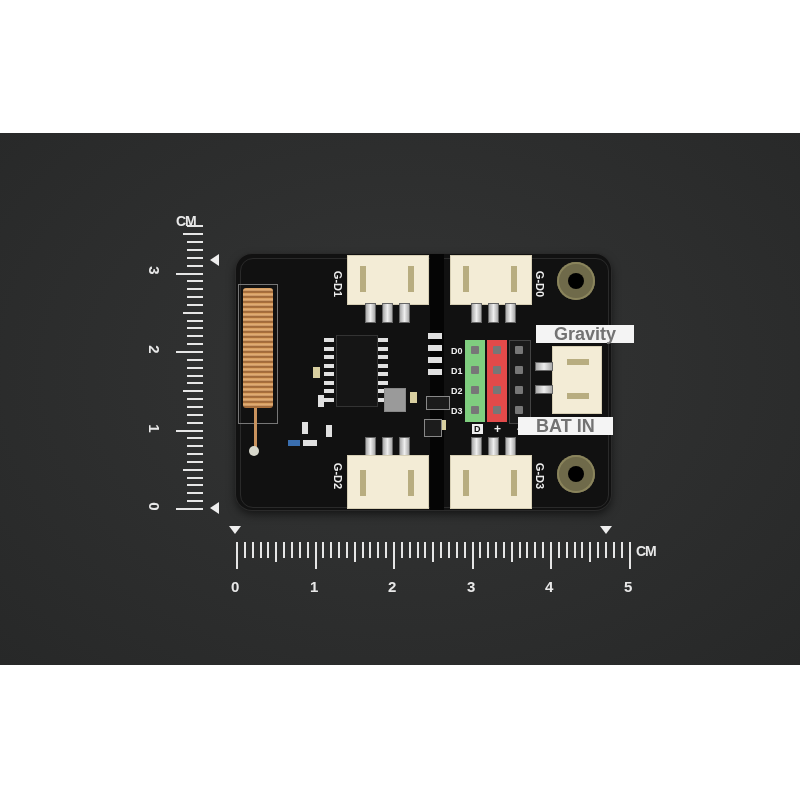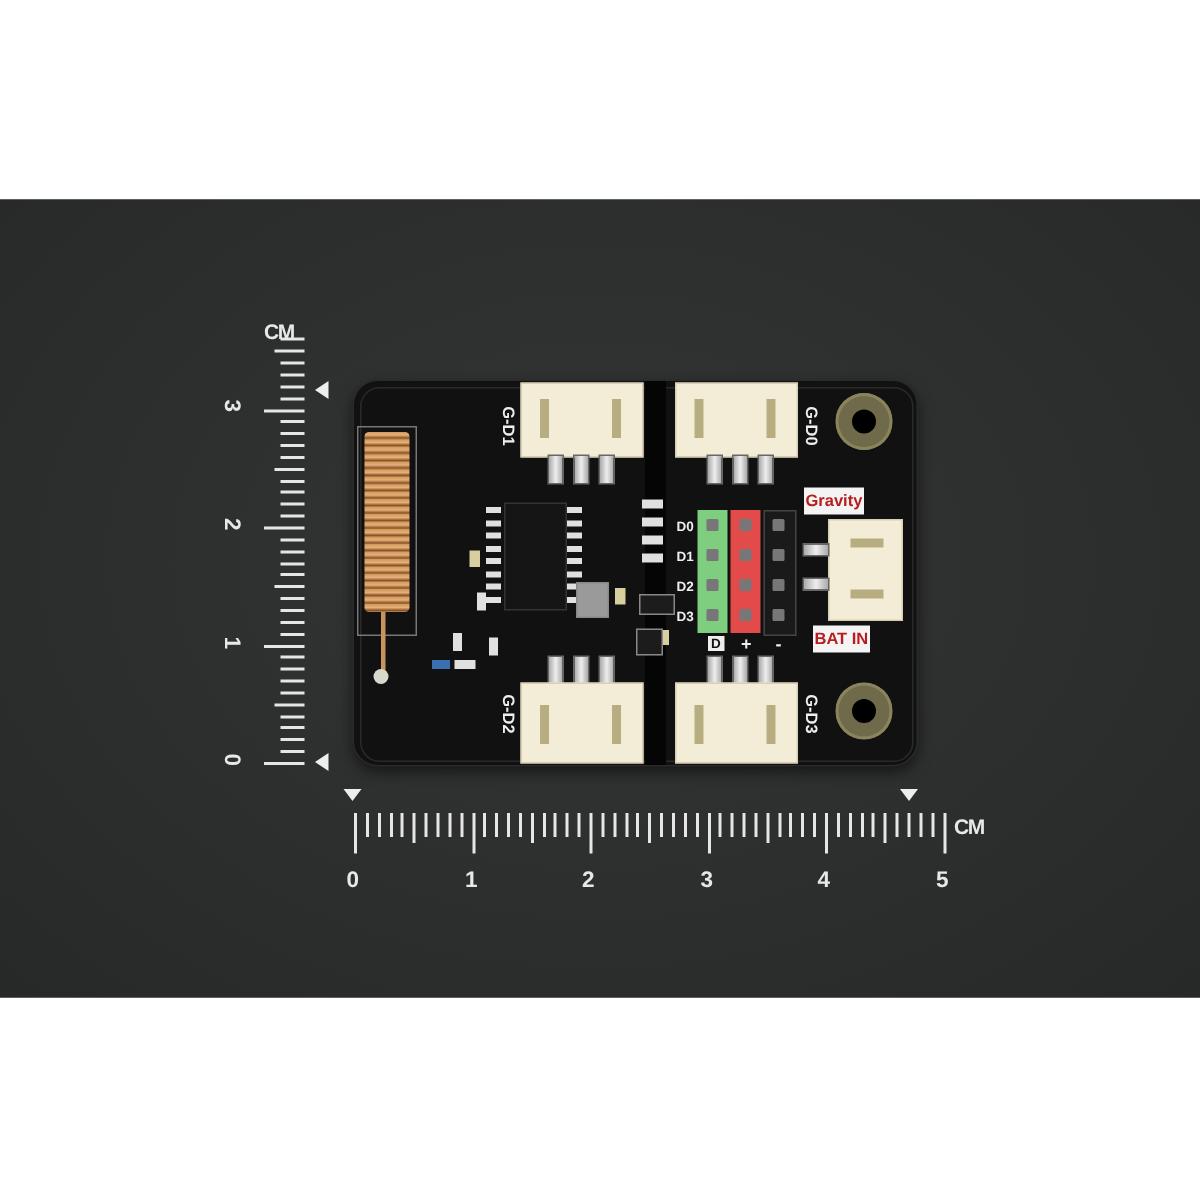--- a/index.html
+++ b/index.html
@@ -26,21 +26,21 @@
   .rot{transform:rotate(90deg);transform-origin:center;}
   .mount{position:absolute;width:38px;height:38px;border-radius:50%;background:#6f6a4a;
     box-shadow:inset 0 0 0 2px #8a845c;}
   .mount-hole{position:absolute;left:11px;top:11px;width:16px;height:16px;border-radius:50%;background:#000;}
   .ic{position:absolute;left:336px;top:335px;width:40px;height:70px;background:#151515;border:1px solid #333;}
   .smd{position:absolute;background:#e0e0e0;}
   .smd-dark{position:absolute;background:#1c1c1c;border:1px solid #888;}
   .header{position:absolute;left:465px;top:340px;width:64px;height:82px;}
   .hcol{position:absolute;top:0;width:20px;height:82px;}
   .hpin{position:absolute;left:6px;width:8px;height:8px;background:#777;border-radius:1px;}
-  .lbl-box{position:absolute;background:#f4f4f4;color:#b91c1c;font-weight:bold;font-size:11px;padding:0 1px;line-height:18px;}
+  .lbl-box{position:absolute;background:#f4f4f4;color:#737373;font-weight:bold;font-size:18px;padding:0 18px;line-height:18px;}
   .side-conn{position:absolute;left:552px;top:346px;width:48px;height:66px;background:#f3ecd6;border:1px solid #d7cfb5;}
   .pin-label{position:absolute;color:#eee;font-weight:bold;font-size:9px;}
 </style>
 </head>
 <body>
 
 <div class="bg-panel"></div>
 
 <div>
   <div class="ruler-label cm" style="left:176px;top:213px;">CM</div>
@@ -272,13 +272,13 @@
 <div class="pin-label" style="left:494px;top:422px;font-size:12px;">+</div>
 <div class="pin-label" style="left:517px;top:422px;font-size:12px;">-</div>
 
 <div class="lbl-box" style="left:536px;top:325px;">Gravity</div>
 <div class="side-conn">
   <div style="position:absolute;left:14px;top:12px;width:22px;height:6px;background:#b8ad80;"></div>
   <div style="position:absolute;left:14px;top:46px;width:22px;height:6px;background:#b8ad80;"></div>
 </div>
 <div class="pin" style="left:535px;top:362px;width:16px;height:7px;"></div>
 <div class="pin" style="left:535px;top:385px;width:16px;height:7px;"></div>
-<div class="lbl-box" style="left:542px;top:417px;">BAT IN</div>
+<div class="lbl-box" style="left:518px;top:417px;">BAT IN</div>
 
 </body></html>

